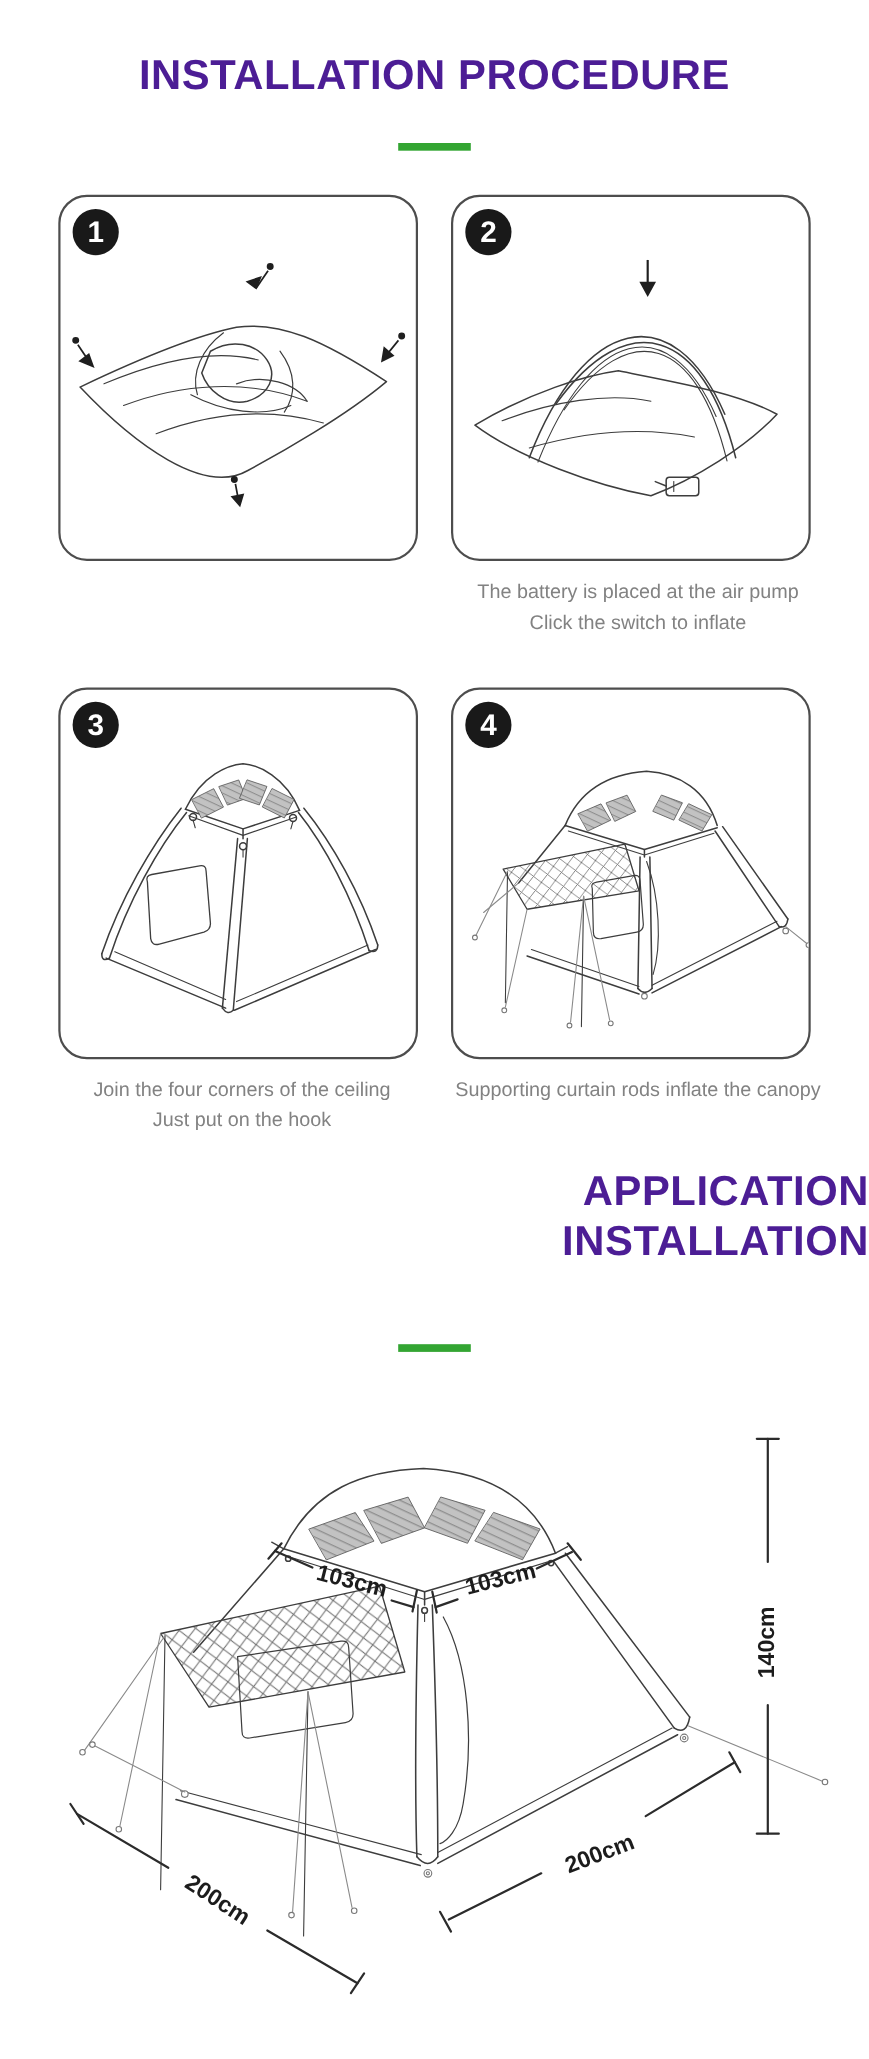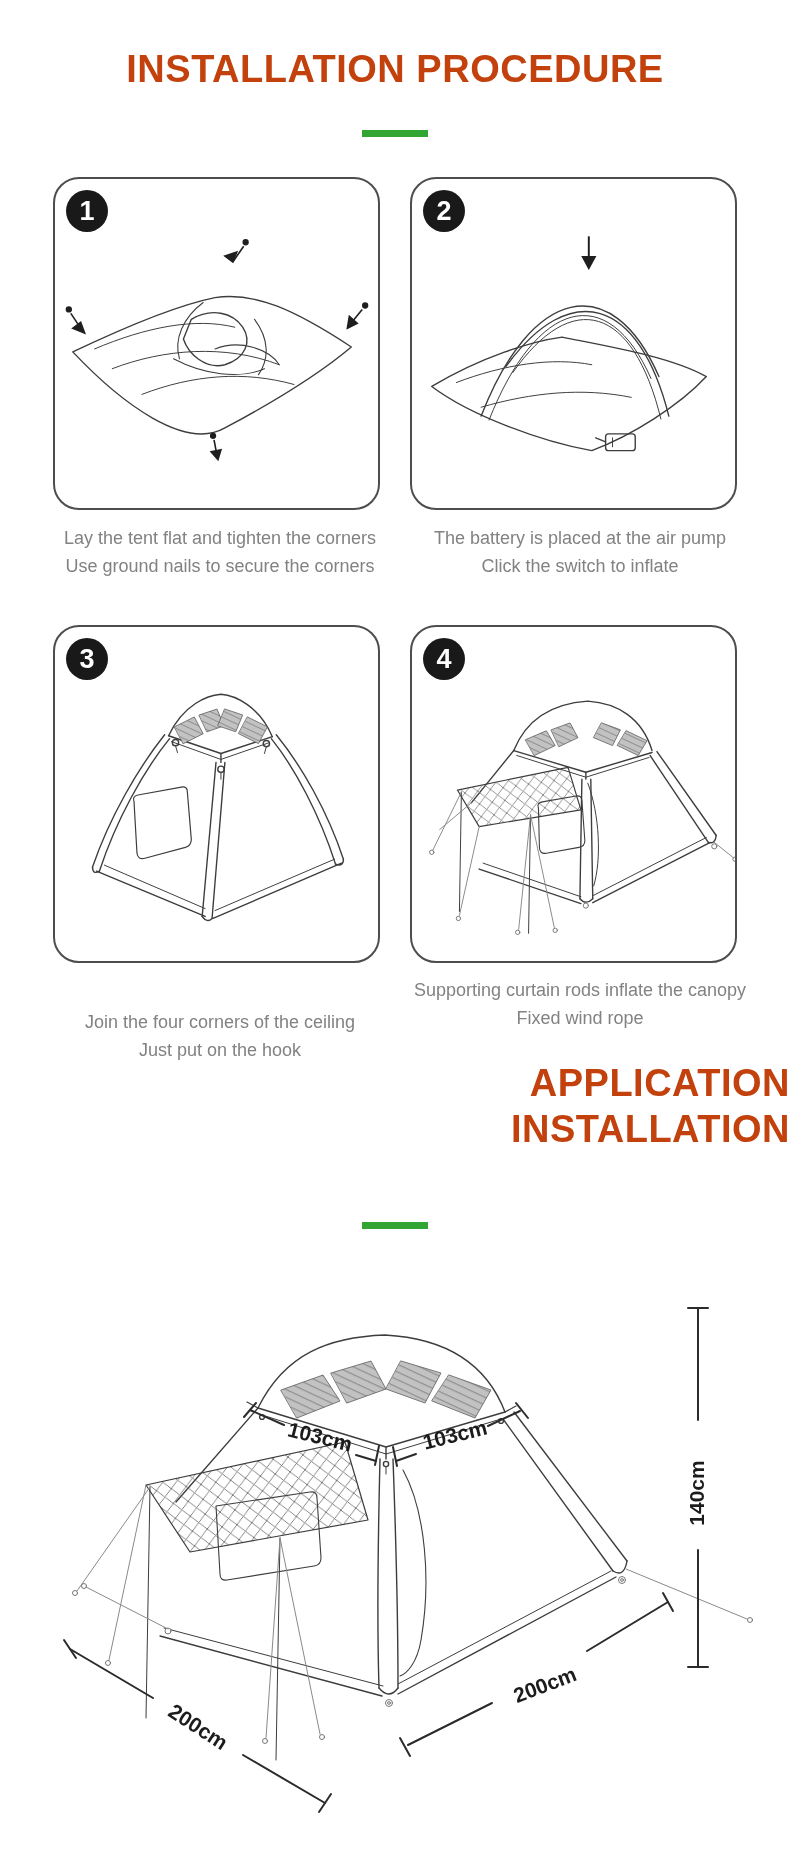--- a/index.html
+++ b/index.html
@@ -1,19 +1,19 @@
 <!DOCTYPE html>
 <html><head>
 <meta charset="utf-8">
 <style>
   html,body{margin:0;padding:0;background:#ffffff;}
   .page{position:relative;width:790px;height:1872px;background:#fff;overflow:hidden;
         font-family:"Liberation Sans", sans-serif;}
   .sec-title{position:absolute;left:0;width:790px;text-align:center;
-             font-size:38px;line-height:46px;font-weight:bold;color:#c2410c;letter-spacing:.5px;}
+             font-size:38px;line-height:46px;font-weight:bold;color:#4c1d95;letter-spacing:.5px;}
   .divider{position:absolute;left:362px;width:66px;height:7px;background:#33a532;}
   .card{position:absolute;width:327px;border:2px solid #4d4d4d;border-radius:26px;background:#fff;box-sizing:border-box;}
   .card svg{position:absolute;left:0;top:0;width:100%;height:100%;}
   .badge{position:absolute;left:11px;top:11px;width:42px;height:42px;border-radius:50%;
          background:#191919;color:#fff;font-size:27px;font-weight:bold;
          display:flex;align-items:center;justify-content:center;z-index:2;}
   .caption{position:absolute;text-align:center;font-size:18px;line-height:28px;color:#828282;}
   .spec-svg{position:absolute;left:0;top:1240px;width:790px;height:600px;}
   svg{display:block;}
   .art{stroke:#3d3d3d;fill:none;stroke-width:1.4;stroke-linecap:round;stroke-linejoin:round;}
@@ -81,24 +81,20 @@
         <line x1="196" y1="236" x2="186" y2="232"></line>
         <line x1="203" y1="232" x2="203" y2="241" stroke-width="1"></line>
       </g>
       <g transform="translate(0,30)" stroke="#1f1f1f" stroke-width="2" fill="#1f1f1f">
         <line x1="179" y1="28" x2="179" y2="52"></line>
         <path d="M 179 60 L 173 49 L 185 49 Z"></path>
       </g>
     </svg>
   </div>
 
-  <div class="caption" style="left:25px;top:524px;width:390px;">
-    <div>Lay the tent flat and tighten the corners</div>
-    <div>Use ground nails to secure the corners</div>
-  </div>
   <div class="caption" style="left:390px;top:524px;width:380px;">
     <div>The battery is placed at the air pump</div>
     <div>Click the switch to inflate</div>
   </div>
 
   <div class="card" style="left:53px;top:625px;height:338px;">
     <div class="badge">
       <span>3</span>
       </div>
     <svg viewBox="0 0 327 338">
@@ -193,27 +189,26 @@
           <circle cx="99" cy="279" r="2.2" class="stake"></circle>
         <line x1="112" y1="160" x2="136" y2="274"></line>
           <circle cx="137" cy="277" r="2.2" class="stake"></circle>
         <line x1="298" y1="188" x2="318" y2="204"></line>
           <circle cx="319" cy="205" r="2.2" class="stake"></circle>
         <line x1="52" y1="148" x2="20" y2="175"></line>
       </g>
     </svg>
   </div>
 
-  <div class="caption" style="left:25px;top:976px;width:390px;margin-top:32px;">
+  <div class="caption" style="left:25px;top:976px;width:390px;">
     <div>Join the four corners of the ceiling</div>
     <div>Just put on the hook</div>
   </div>
   <div class="caption" style="left:390px;top:976px;width:380px;">
     <div>Supporting curtain rods inflate the canopy</div>
-    <div>Fixed wind rope</div>
   </div>
 
   <div class="sec-title" style="top:1060px;text-align:right;">
     <div>APPLICATION</div>
     <div>INSTALLATION</div>
   </div>
   <div class="divider" style="top: 1222px; background: rgb(51, 165, 50);"></div>
 
   <svg class="spec-svg" viewBox="0 0 790 600">
     <defs>

